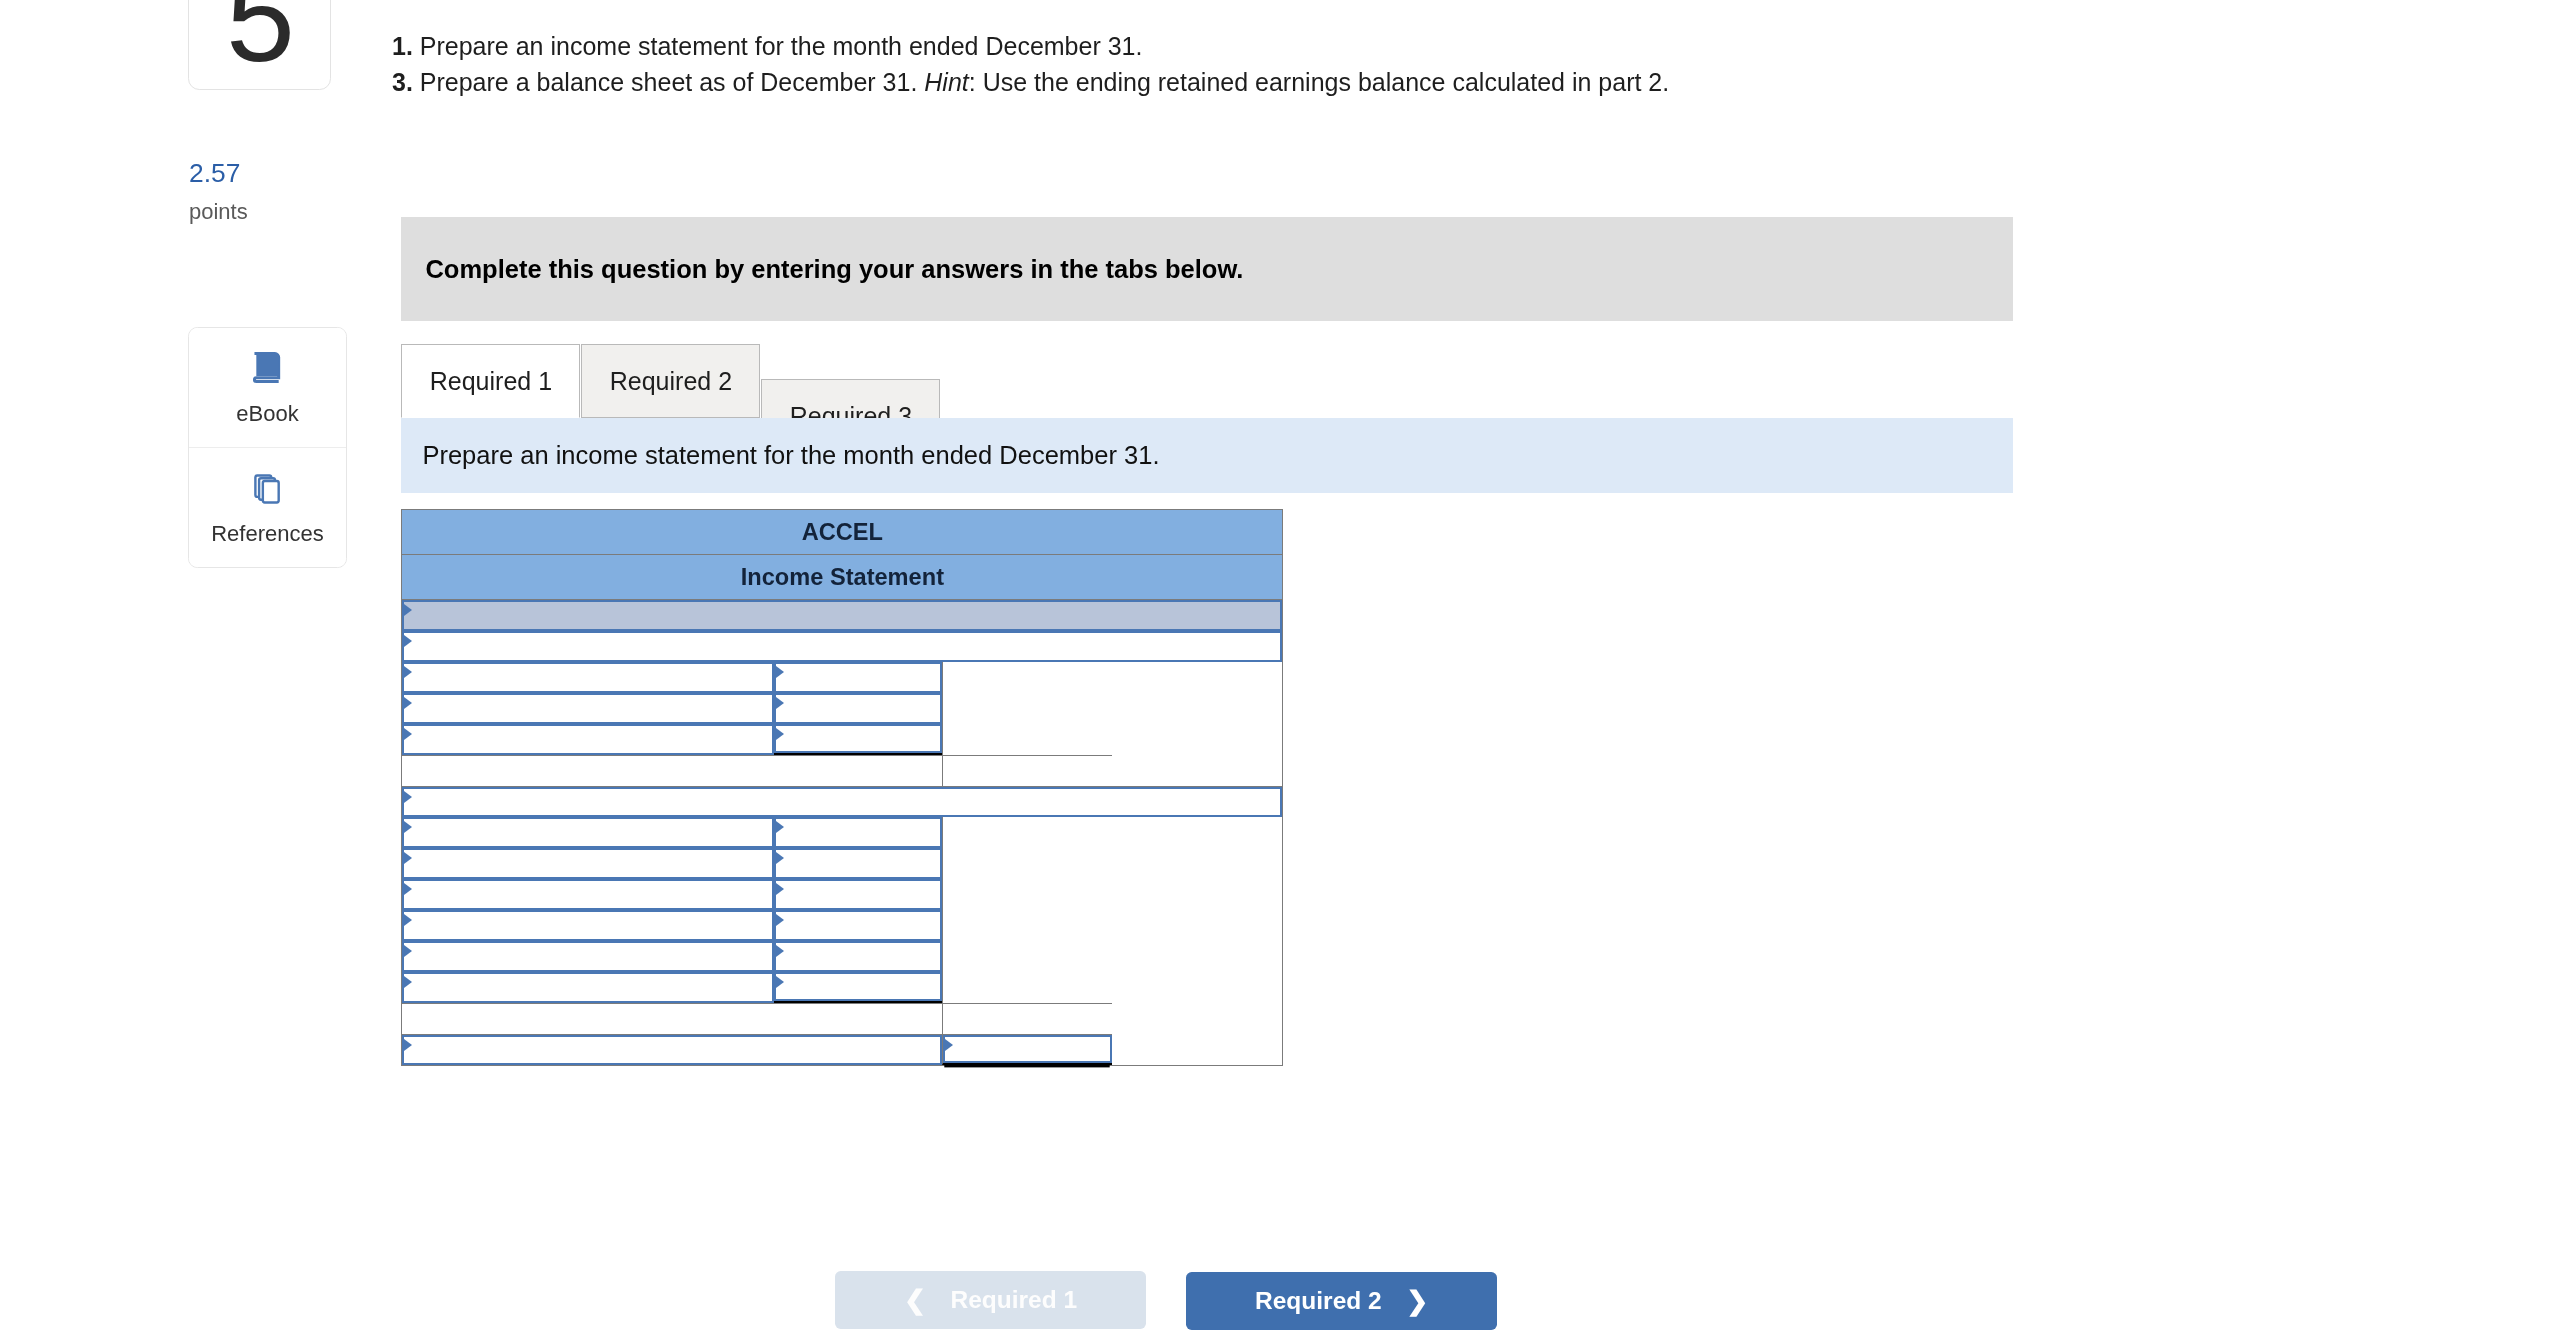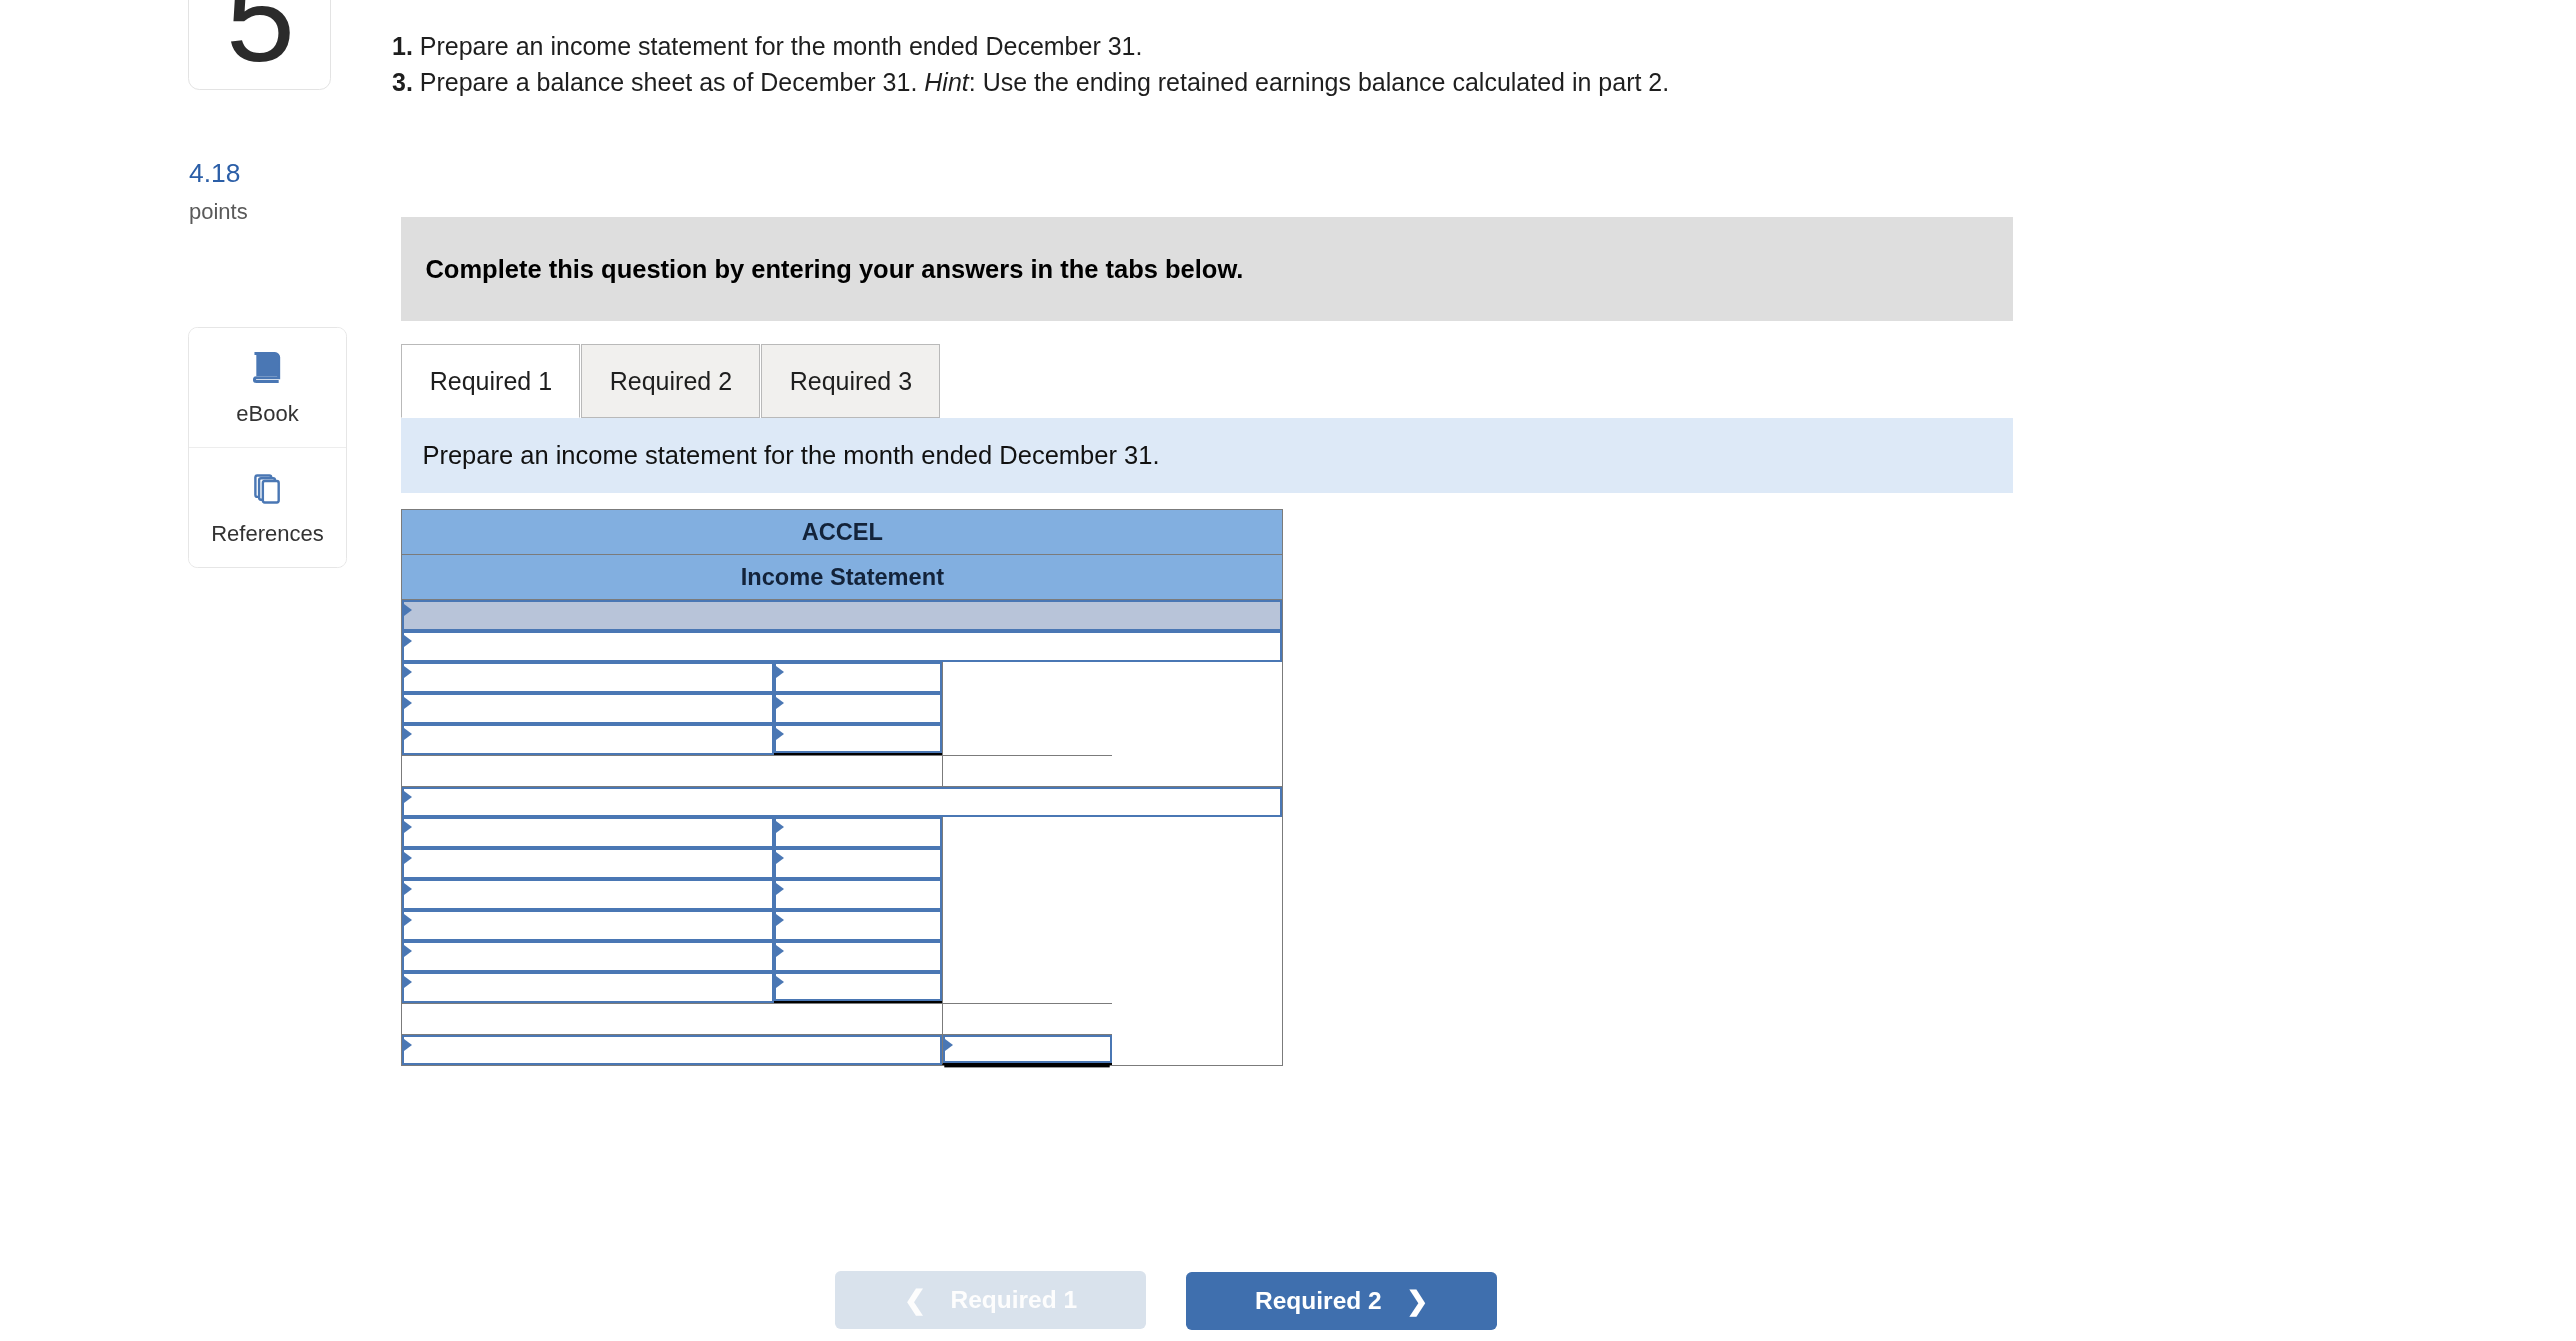--- a/index.html
+++ b/index.html
@@ -154,21 +154,21 @@
 </style>
 </head>
 <body>
 
 <div id="left-rail">
 
   <div id="qnum-card">
     <span class="num">5</span>
   </div>
 
-  <div id="points-val">4.18</div>
+  <div id="points-val">2.57</div>
   <div id="points-label">points</div>
 
   <div id="tool-card">
 
     <div class="tool-btn">
       <span class="tool-icon">
         <svg viewBox="0 0 44 44" width="41" height="41">
           <path d="M8 6 h22 a4 4 0 0 1 4 4 v22 h-24 a2 2 0 0 0 0 4 h24" fill="none" stroke="#4a77b4" stroke-width="3.2"></path>
           <path d="M10 6 h20 a4 4 0 0 1 4 4 v20 h-24 z" fill="#4a77b4"></path>
         </svg>
@@ -208,21 +208,21 @@
     <span class="btxt">Complete this question by entering your answers in the tabs below.</span>
   </div>
 
   <div id="tabstrip">
     <div class="tab active" style="left:0px;   width:179px;">
       <span>Required 1</span>
     </div>
     <div class="tab" style="left:180px; width:179px;">
       <span>Required 2</span>
     </div>
-    <div class="tab" style="left:360px; width:179px;">
+    <div class="tab" style="left:360px; width:179px;margin-top:35px;">
       <span>Required 3</span>
     </div>
   </div>
 
   <div id="subbar">
     <span class="stxt">Prepare an income statement for the month ended December 31.</span>
   </div>
 
   <div id="sheet">
 

